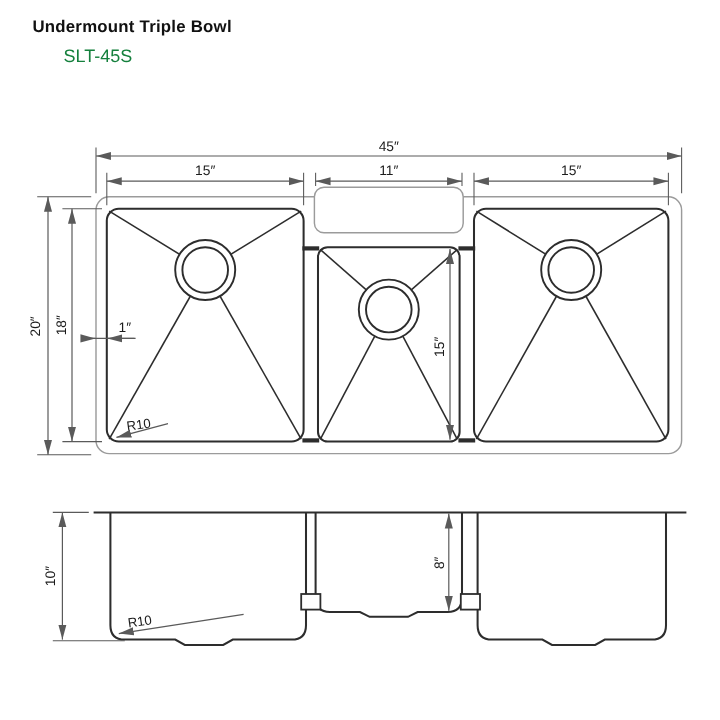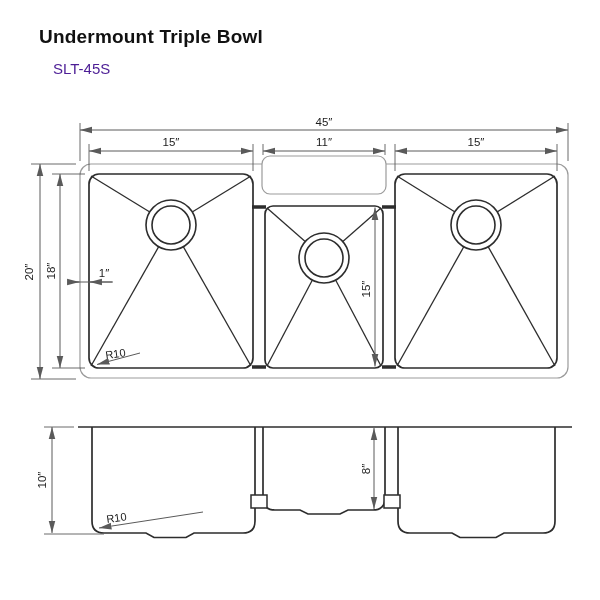--- a/index.html
+++ b/index.html
@@ -4,22 +4,22 @@
 <style>
   :root{
     --line:#2d2d2d;
     --dim:#5a5a5a;
     --rim:#9b9b9b;
   }
   html,body{margin:0;padding:0;background:#fff;}
   body{width:600px;height:600px;position:relative;overflow:hidden;
        font-family:"Liberation Sans", sans-serif;color:#111;}
   .header{position:absolute;left:27px;top:14px;}
-  .header h1{margin:12px;font-size:19px;font-weight:bold;letter-spacing:.2px;color:#111;}
-  .header .model{margin:9px 0 0 26px;font-size:15px;color:#4c1d95;}
+  .header h1{margin:0;font-size:14px;font-weight:bold;letter-spacing:.2px;color:#111;}
+  .header .model{margin:9px 0 0 26px;font-size:15px;color:#15803d;}
   svg{position:absolute;left:0;top:0;}
   .outline{stroke:var(--line);fill:none;}
   .outline-f{stroke:var(--line);fill:#fff;}
   .rimline{stroke:var(--rim);fill:#fff;}
   .xline{stroke:var(--line);stroke-width:1.3;fill:none;}
   .cap{stroke:var(--line);stroke-width:3.5;fill:none;}
   .dim{stroke:var(--dim);stroke-width:1;fill:none;}
   .ext{stroke:var(--dim);stroke-width:.9;fill:none;}
   text.dimlabel{font-size:11.5px;fill:#1c1c1c;}
   text.rlabel{font-size:11px;fill:#1c1c1c;}

